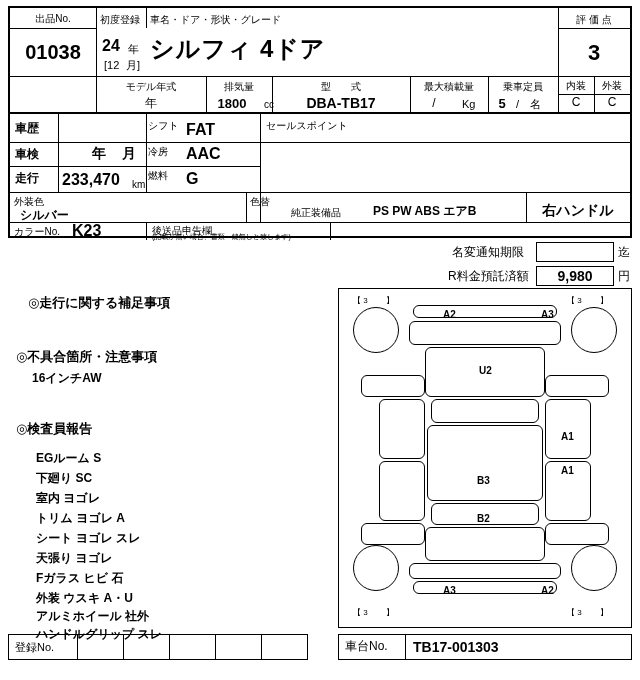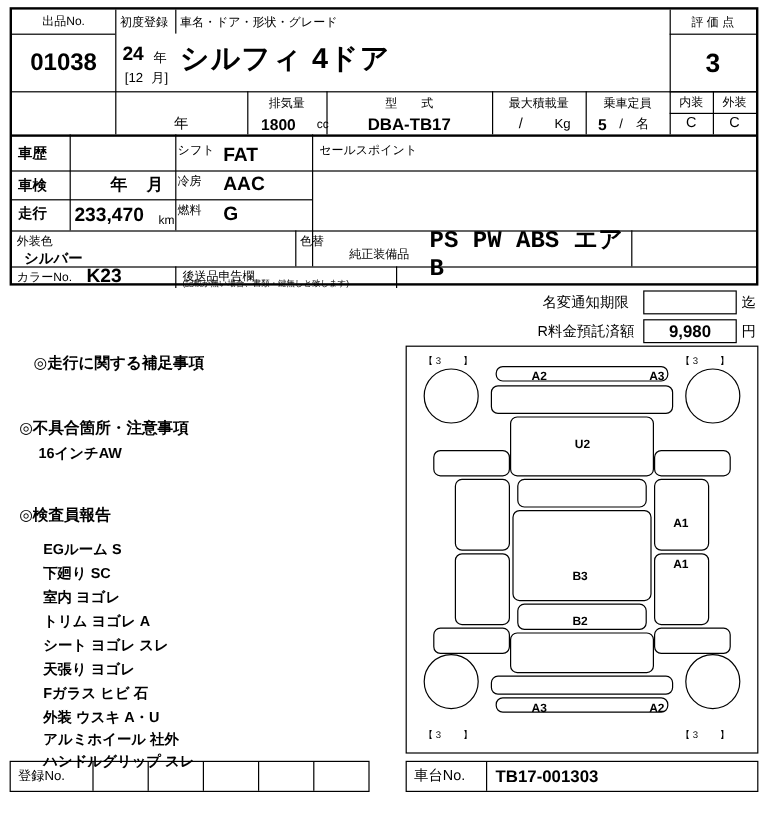--- a/index.html
+++ b/index.html
@@ -83,20 +83,21 @@
     <div class="val lft" style="left:92px;top:26px;width:40px;height:24px;font-size:16px;">24</div>
     <div class="lbl lft" style="left:118px;top:34px;width:20px;height:14px;font-size:11px;">年</div>
     <div class="lbl lft" style="left:94px;top:50px;width:32px;height:14px;font-size:11px;">[12</div>
     <div class="lbl lft" style="left:116px;top:50px;width:30px;height:14px;font-size:11px;">月]</div>
 
     <div class="val lft" style="left:140px;top:24px;width:380px;height:34px;font-size:24px;letter-spacing:1px;">シルフィ 4ドア</div>
 
     <div class="lbl ctr" style="left:548px;top:3px;width:72px;height:16px;">評 価 点</div>
     <div class="val ctr" style="left:548px;top:24px;width:72px;height:42px;font-size:22px;">3</div>
 
+    <div class="lbl ctr" style="left:86px;top:70px;width:110px;height:16px;">モデル年式</div>
     <div class="lbl ctr" style="left:86px;top:88px;width:110px;height:15px;font-size:12px;">年</div>
 
     <div class="lbl ctr" style="left:196px;top:70px;width:66px;height:16px;">排気量</div>
     <div class="val ctr" style="left:196px;top:87px;width:52px;height:16px;font-size:13px;">1800</div>
     <div class="lbl lft" style="left:244px;top:89px;width:18px;height:14px;font-size:10px;margin-left:10px;">cc</div>
 
     <div class="lbl ctr" style="left:262px;top:70px;width:138px;height:16px;">型　　式</div>
     <div class="val ctr" style="left:262px;top:86px;width:138px;height:17px;font-size:14px;">DBA-TB17</div>
 
     <div class="lbl ctr" style="left:400px;top:70px;width:78px;height:16px;">最大積載量</div>
@@ -128,21 +129,22 @@
     <div class="lbl lft" style="left:138px;top:160px;width:30px;height:14px;font-size:10px;">燃料</div>
     <div class="val lft" style="left:176px;top:161px;width:70px;height:20px;font-size:16px;">G</div>
 
     <div class="lbl lft" style="left:256px;top:109px;width:160px;height:16px;">セールスポイント</div>
 
     <div class="lbl lft" style="left:4px;top:186px;width:70px;height:14px;">外装色</div>
     <div class="val lft" style="left:10px;top:199px;width:110px;height:16px;font-size:12px;">シルバー</div>
     <div class="lbl lft" style="left:240px;top:186px;width:40px;height:14px;">色替</div>
 
     <div class="lbl ctr" style="left:268px;top:196px;width:76px;height:16px;">純正装備品</div>
-    <div class="val lft" style="left:348px;top:192px;width:166px;height:22px;font-size:20px;font-family:Liberation Mono, monospace;">PS PW ABS エアB</div>
+    <div class="val lft" style="left:363px;top:192px;width:166px;height:22px;font-size:12px;">PS PW ABS エアB</div>
+    <div class="val ctr" style="left:516px;top:192px;width:104px;height:22px;font-size:14px;">右ハンドル</div>
 
     <div class="lbl lft" style="left:4px;top:216px;width:56px;height:15px;">カラーNo.</div>
     <div class="val lft" style="left:62px;top:214px;width:70px;height:18px;font-size:16px;">K23</div>
     <div class="lbl lft" style="left:142px;top:215px;width:130px;height:14px;">後送品申告欄</div>
     <div class="lbl lft" style="left:142px;top:224px;width:176px;height:10px;font-size:7px;">(記載が無い場合、書類・鍵無しと致します)</div>
   </div>
 
   <div class="lbl" style="left:444px;top:240px;width:100px;height:16px;font-size:12px;">名変通知期限</div>
   <div class="box" style="left:528px;top:236px;width:78px;height:20px;">
     <span style="font-size:12px;"></span>

